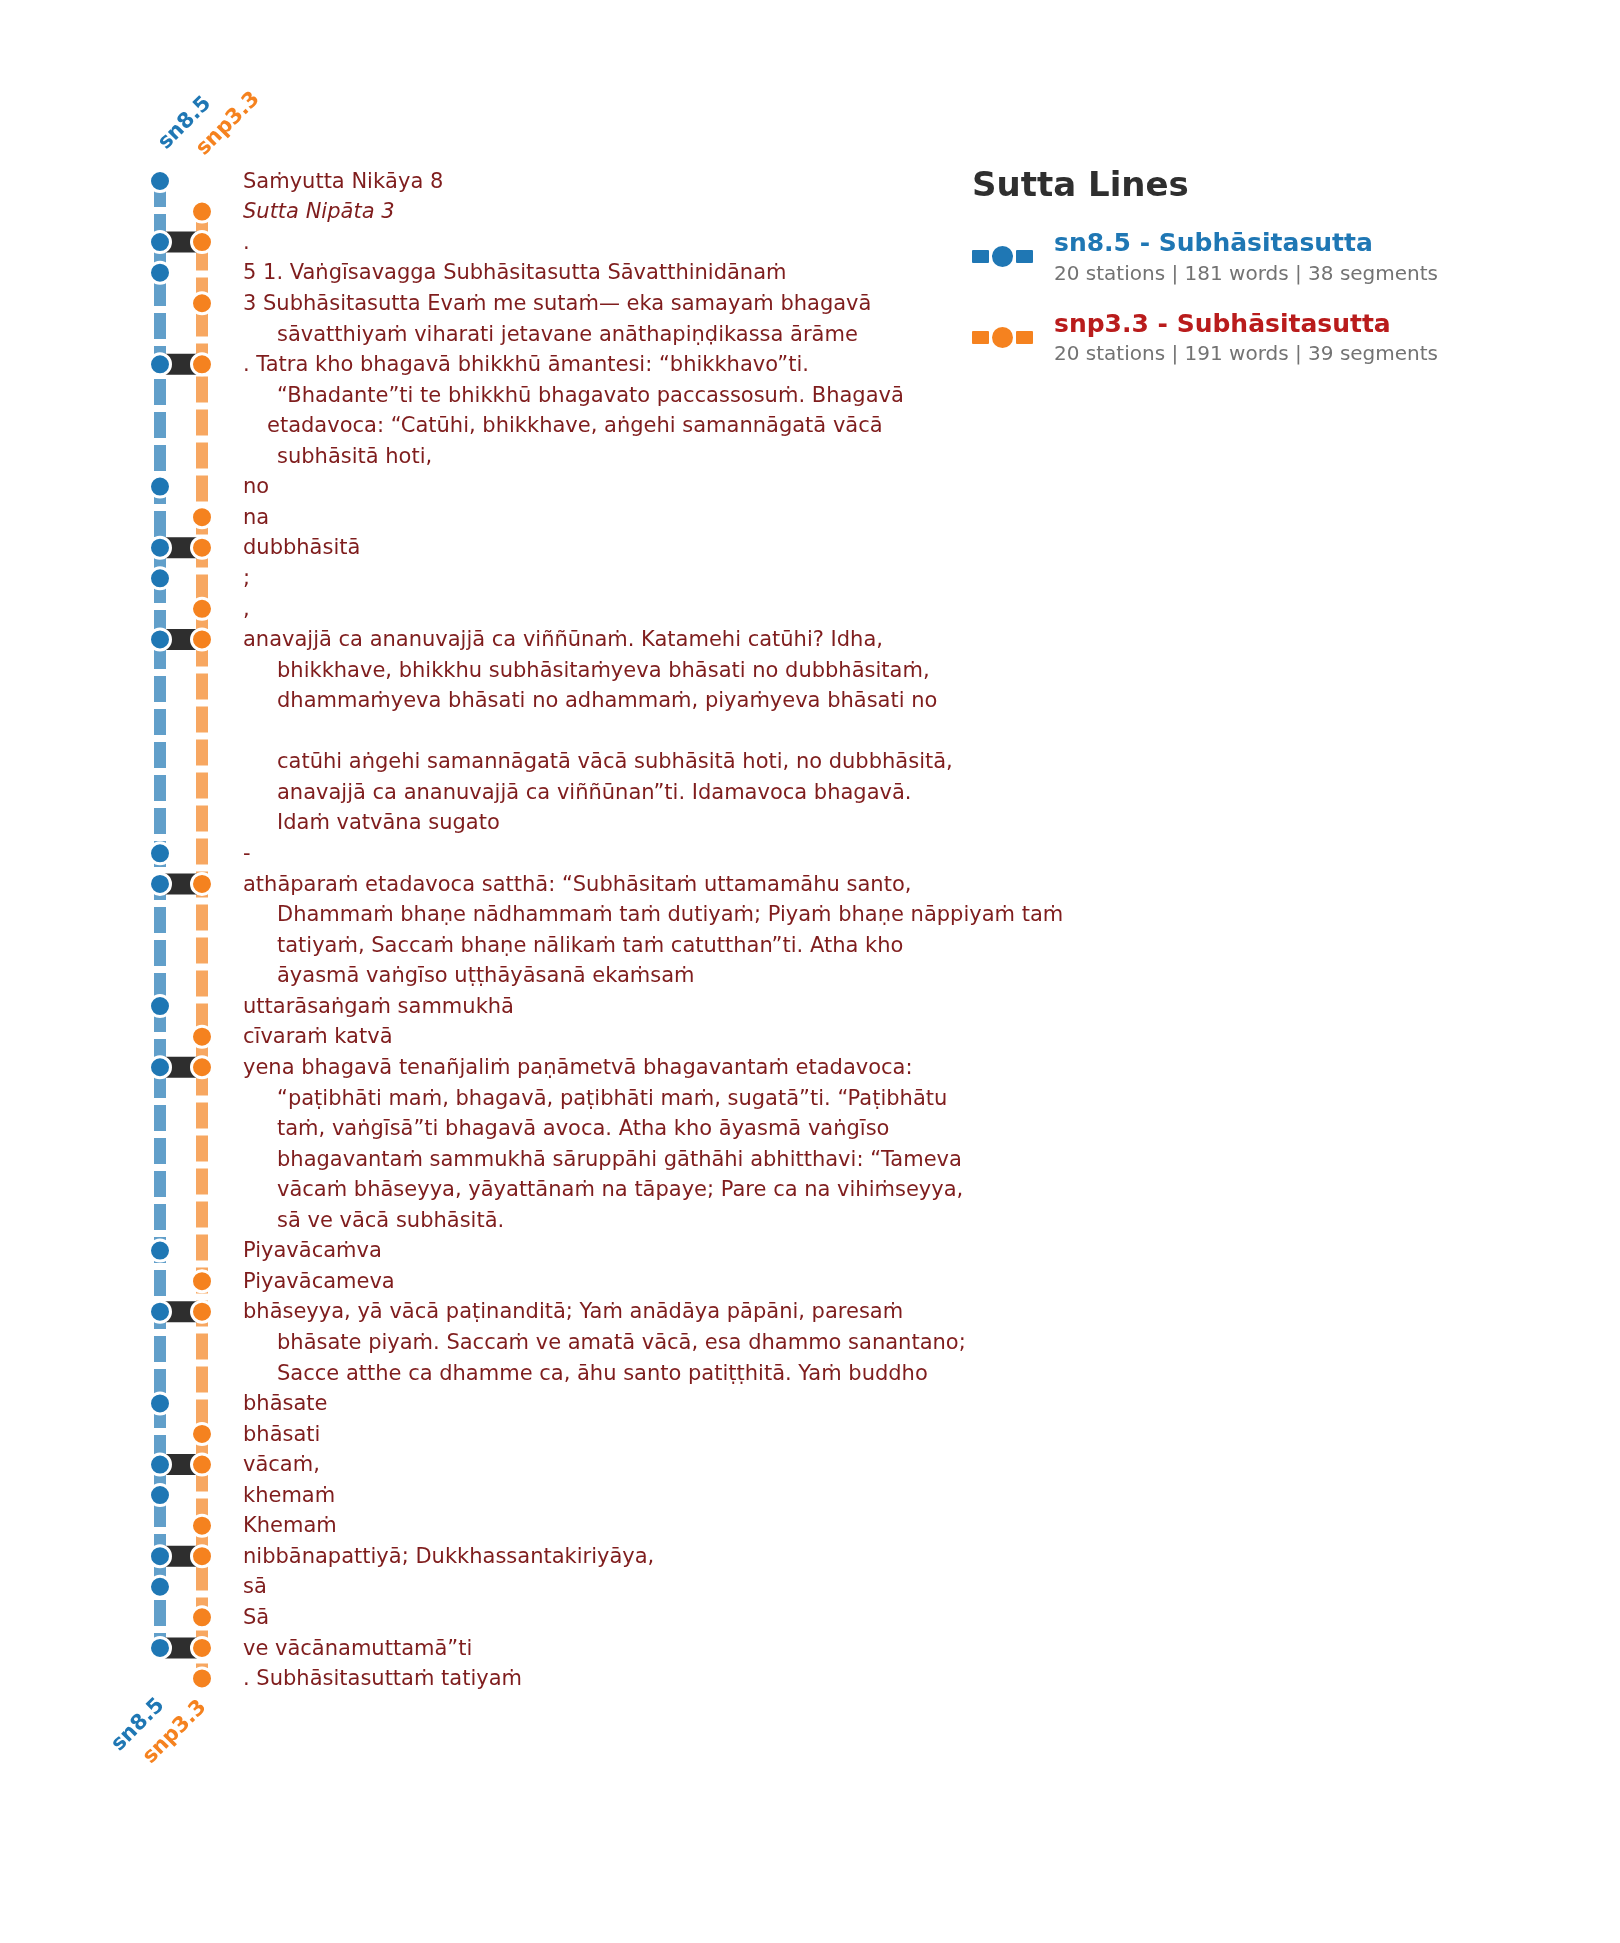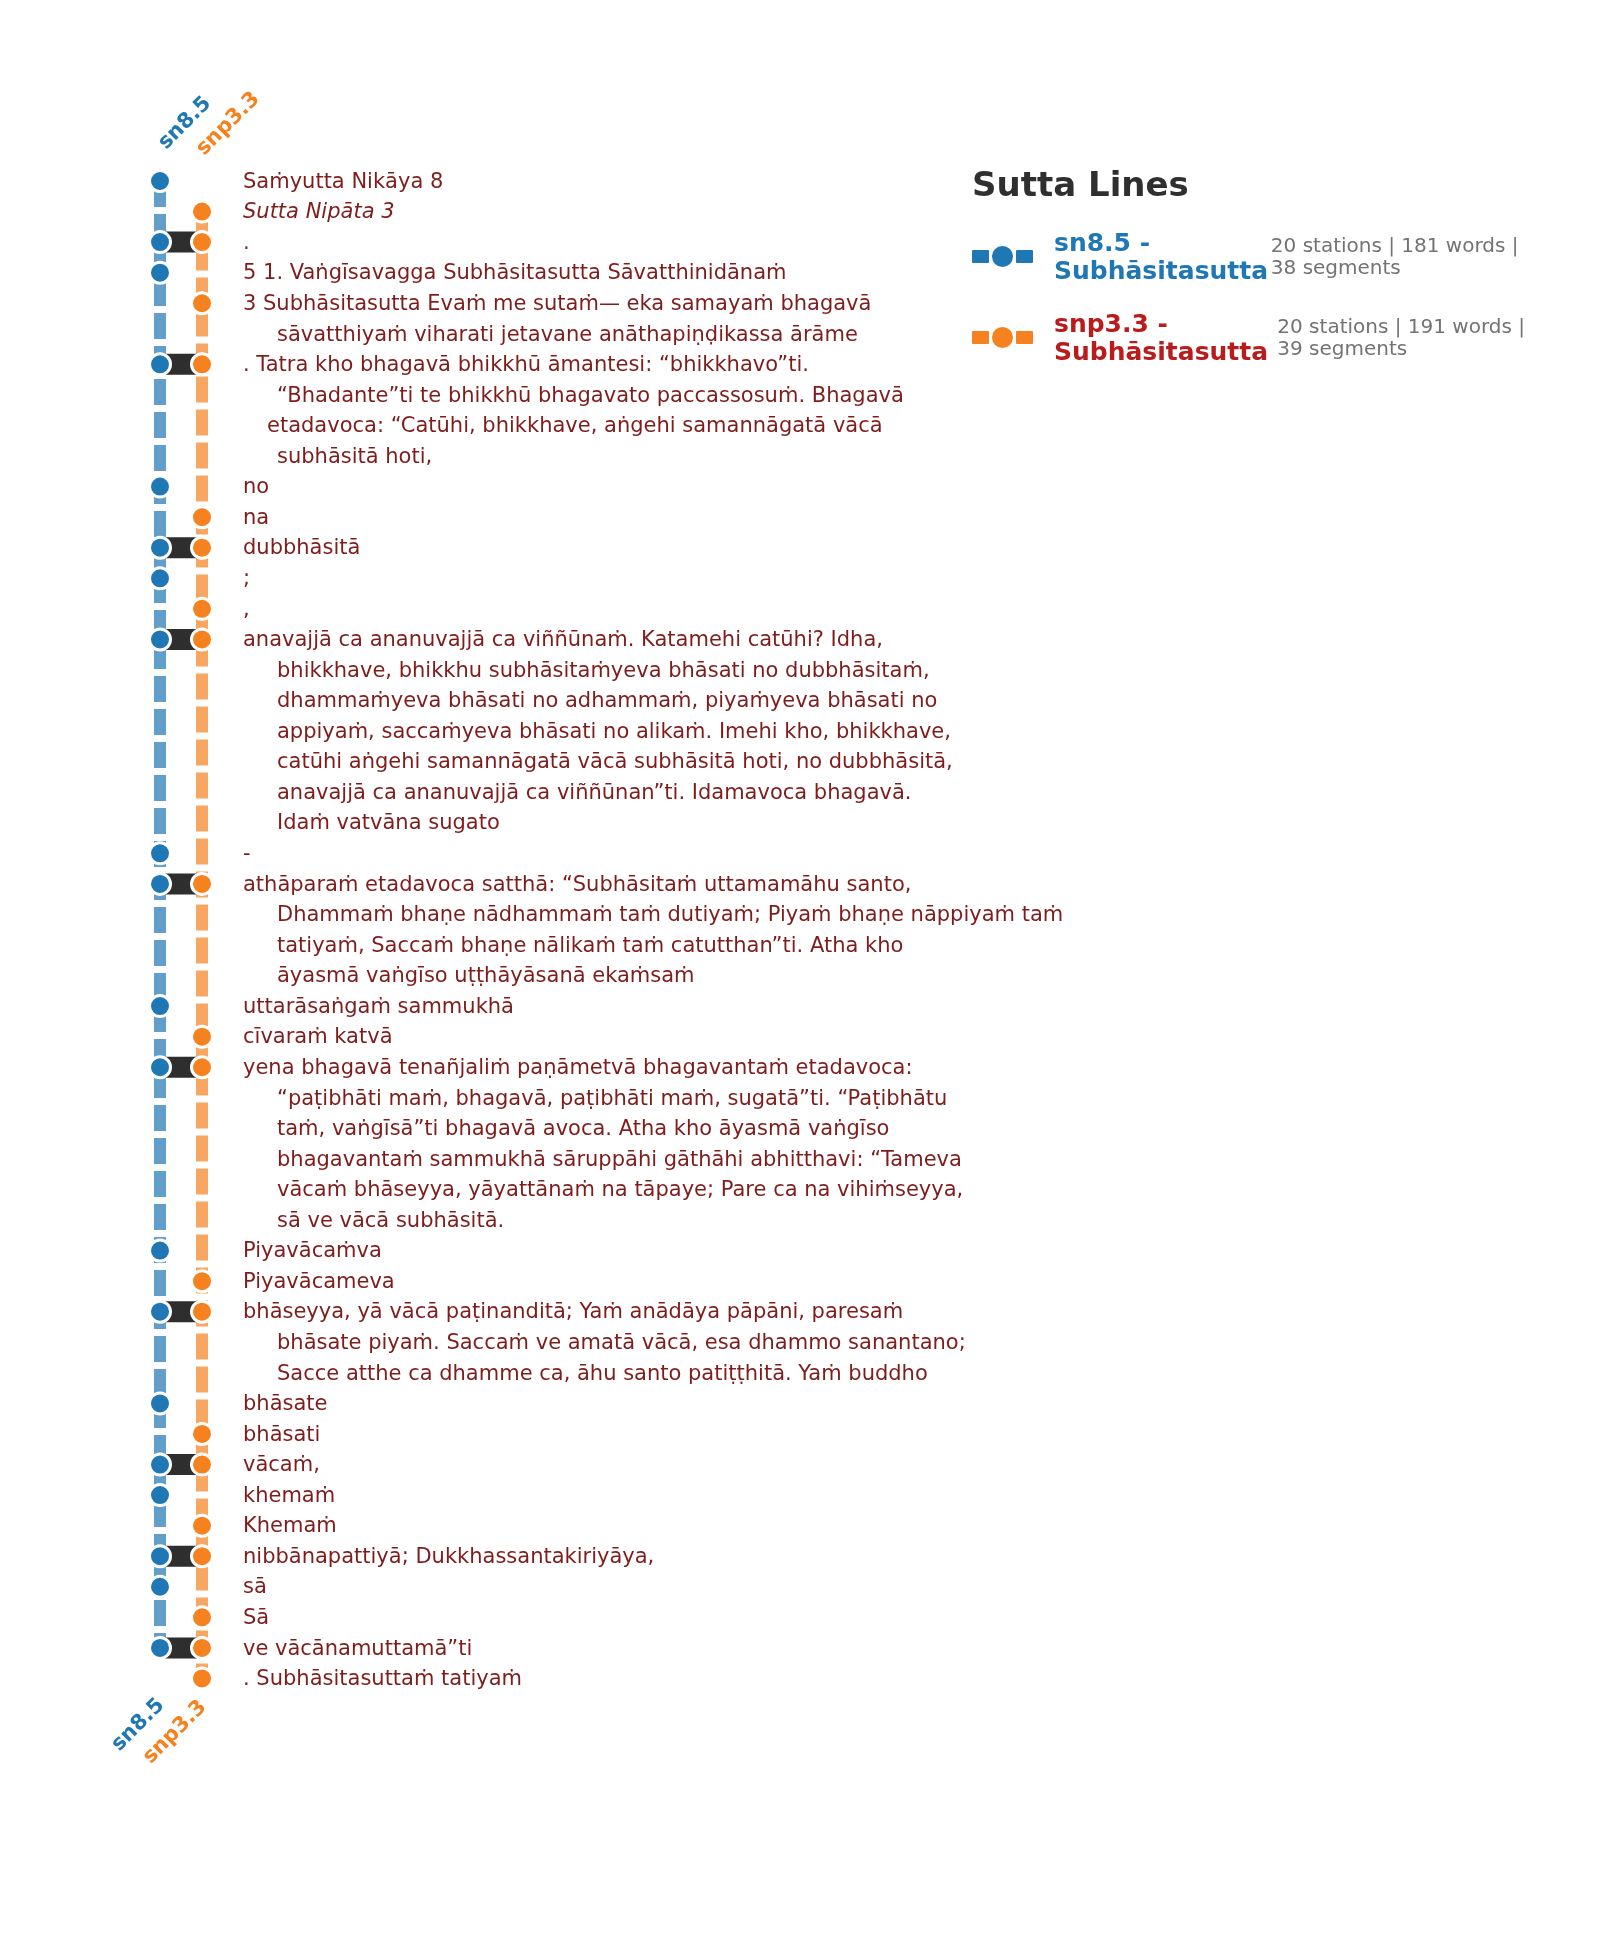--- a/index.html
+++ b/index.html
@@ -14,21 +14,21 @@
   .map-row{
     position:absolute;white-space:nowrap;color:#7f1d1d;
     font-size:21px;letter-spacing:0px;
   }
   .legend{position:absolute;left:972px;top:166px;width:560px;}
   .legend-title{font-size:34px;font-weight:bold;color:#2f2f2f;line-height:1.1;}
   .legend-entry{display:flex;align-items:center;margin-top:26px;}
   .licon{display:flex;align-items:center;flex:0 0 64px;margin-right:18px;}
   .licon .seg{width:17px;height:13px;display:block;border-radius:1px;}
   .licon .dot{width:21px;height:21px;border-radius:50%;display:block;margin:0 3px;}
-  .ltext{display:flex;}
+  .ltext{display:flex;flex-direction:column;}
   .lt{font-size:25px;font-weight:bold;line-height:1.1;}
   .ls{font-size:20px;color:#737373;margin-top:5px;line-height:1.1;}
 </style>
 </head>
 <body>
 
 <div class="stage">
   <svg id="map-svg" width="1620" height="1943" viewBox="0 0 1620 1943">
       <line x1="160" x2="160" y1="181" y2="1647.8799999999999" stroke="#1f77b4" stroke-width="12" stroke-dasharray="26 7" opacity="0.7"></line>
       <line x1="202" x2="202" y1="211.56" y2="1678.4399999999998" stroke="#f5821f" stroke-width="12" stroke-dasharray="26 7" opacity="0.7"></line>
@@ -99,21 +99,20 @@
       <div class="map-row" style="left: 267px; top: 410.2px; height: 30.56px; line-height: 30.56px;">etadavoca: “Catūhi, bhikkhave, aṅgehi samannāgatā vācā</div>
       <div class="map-row" style="left: 277px; top: 440.76px; height: 30.56px; line-height: 30.56px;">subhāsitā hoti,</div>
       <div class="map-row" style="left: 243px; top: 471.32px; height: 30.56px; line-height: 30.56px;">no</div>
       <div class="map-row" style="left: 243px; top: 501.88px; height: 30.56px; line-height: 30.56px;">na</div>
       <div class="map-row" style="left: 243px; top: 532.44px; height: 30.56px; line-height: 30.56px;">dubbhāsitā</div>
       <div class="map-row" style="left: 243px; top: 563px; height: 30.56px; line-height: 30.56px;">;</div>
       <div class="map-row" style="left: 243px; top: 593.56px; height: 30.56px; line-height: 30.56px;">,</div>
       <div class="map-row" style="left: 243px; top: 624.12px; height: 30.56px; line-height: 30.56px;">anavajjā ca ananuvajjā ca viññūnaṁ. Katamehi catūhi? Idha,</div>
       <div class="map-row" style="left: 277px; top: 654.68px; height: 30.56px; line-height: 30.56px;">bhikkhave, bhikkhu subhāsitaṁyeva bhāsati no dubbhāsitaṁ,</div>
       <div class="map-row" style="left: 277px; top: 685.24px; height: 30.56px; line-height: 30.56px;">dhammaṁyeva bhāsati no adhammaṁ, piyaṁyeva bhāsati no</div>
-      <div class="map-row" style="left: 277px; top: 715.8px; height: 30.56px; line-height: 30.56px;">appiyaṁ, saccaṁyeva bhāsati no alikaṁ. Imehi kho, bhikkhave,</div>
       <div class="map-row" style="left: 277px; top: 746.36px; height: 30.56px; line-height: 30.56px;">catūhi aṅgehi samannāgatā vācā subhāsitā hoti, no dubbhāsitā,</div>
       <div class="map-row" style="left: 277px; top: 776.92px; height: 30.56px; line-height: 30.56px;">anavajjā ca ananuvajjā ca viññūnan”ti. Idamavoca bhagavā.</div>
       <div class="map-row" style="left: 277px; top: 807.48px; height: 30.56px; line-height: 30.56px;">Idaṁ vatvāna sugato</div>
       <div class="map-row" style="left: 243px; top: 838.04px; height: 30.56px; line-height: 30.56px;">-</div>
       <div class="map-row" style="left: 243px; top: 868.6px; height: 30.56px; line-height: 30.56px;">athāparaṁ etadavoca satthā: “Subhāsitaṁ uttamamāhu santo,</div>
       <div class="map-row" style="left: 277px; top: 899.16px; height: 30.56px; line-height: 30.56px;">Dhammaṁ bhaṇe nādhammaṁ taṁ dutiyaṁ; Piyaṁ bhaṇe nāppiyaṁ taṁ</div>
       <div class="map-row" style="left: 277px; top: 929.72px; height: 30.56px; line-height: 30.56px;">tatiyaṁ, Saccaṁ bhaṇe nālikaṁ taṁ catutthan”ti. Atha kho</div>
       <div class="map-row" style="left: 277px; top: 960.28px; height: 30.56px; line-height: 30.56px;">āyasmā vaṅgīso uṭṭhāyāsanā ekaṁsaṁ</div>
       <div class="map-row" style="left: 243px; top: 990.84px; height: 30.56px; line-height: 30.56px;">uttarāsaṅgaṁ sammukhā</div>
       <div class="map-row" style="left: 243px; top: 1021.4px; height: 30.56px; line-height: 30.56px;">cīvaraṁ katvā</div>

